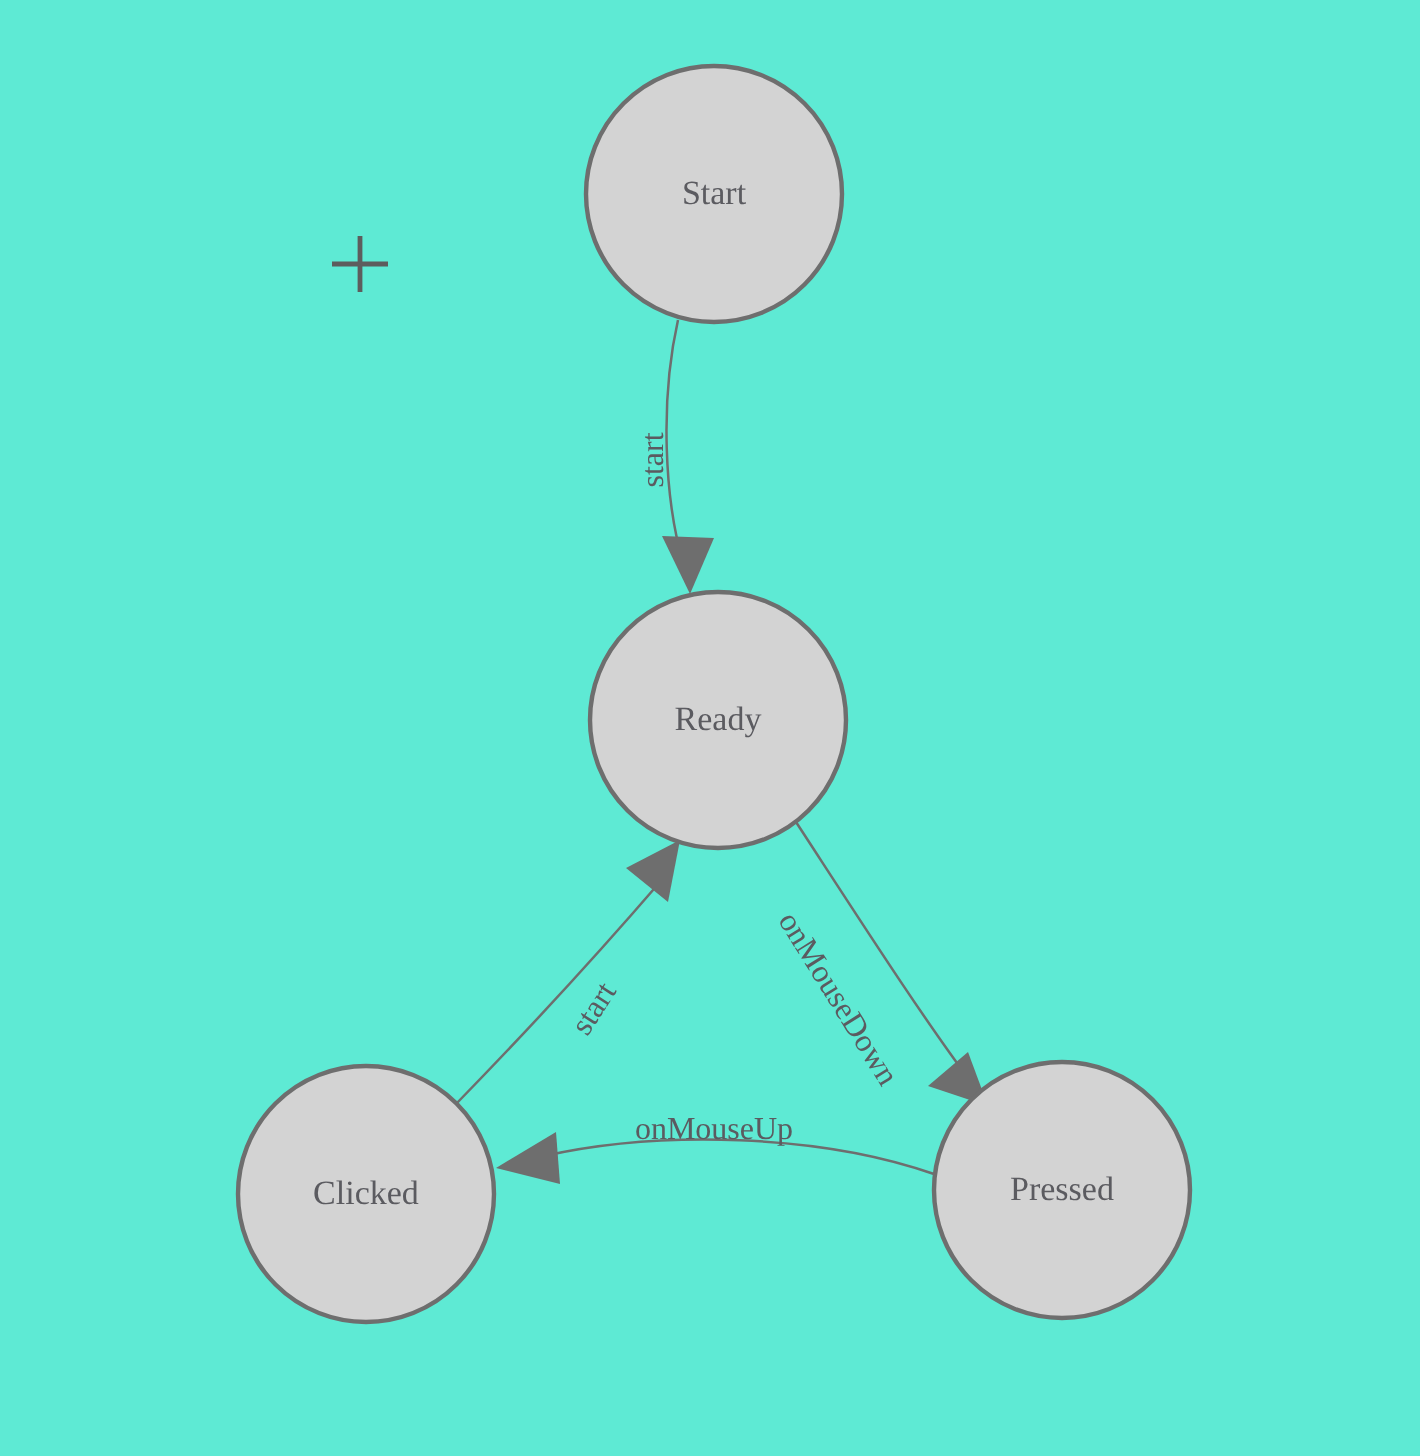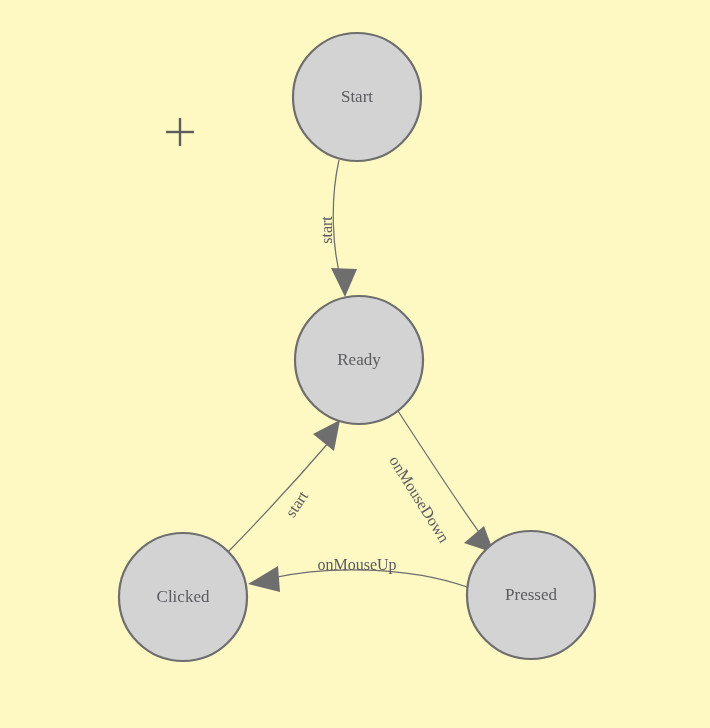--- a/index.html
+++ b/index.html
@@ -10,21 +10,21 @@
   body {
     width: 710px;
     height: 728px;
     font-family: "Liberation Serif", "DejaVu Serif", serif;
     overflow: hidden;
   }
   #diagram-canvas {
     position: relative;
     width: 710px;
     height: 728px;
-    background: #fef9c3;
+    background: #5eead4;
   }
   svg.graph {
     position: absolute;
     top: 0;
     left: 0;
     width: 710px;
     height: 728px;
   }
   .node-circle {
     fill: #d3d3d3;

